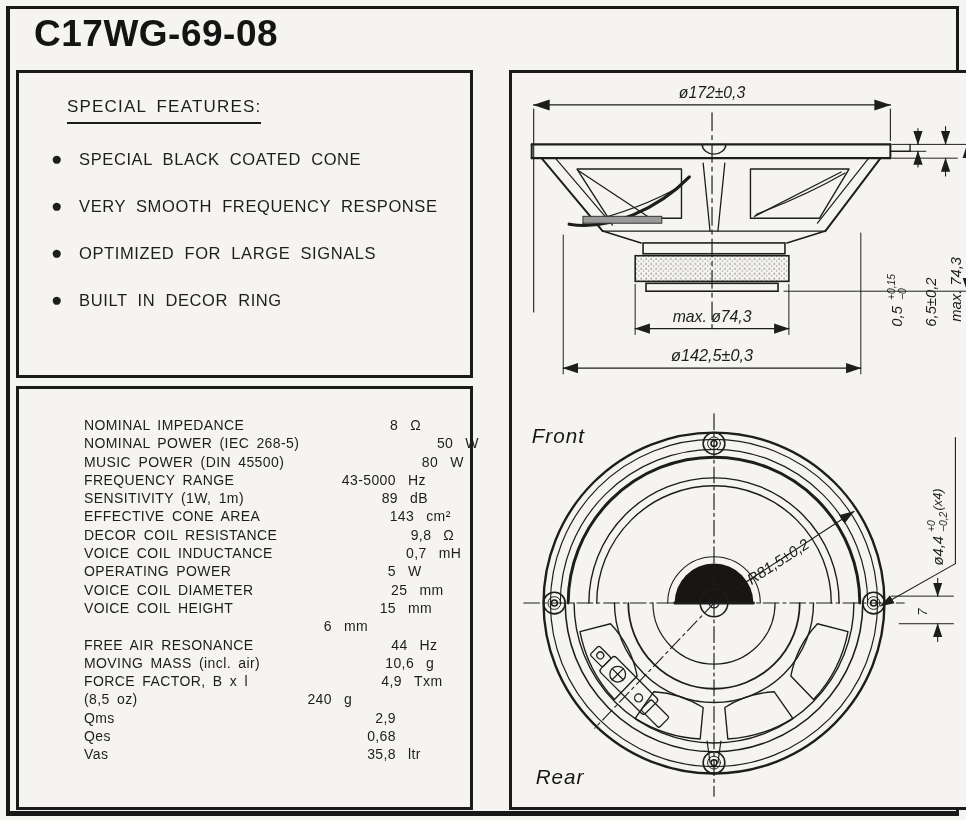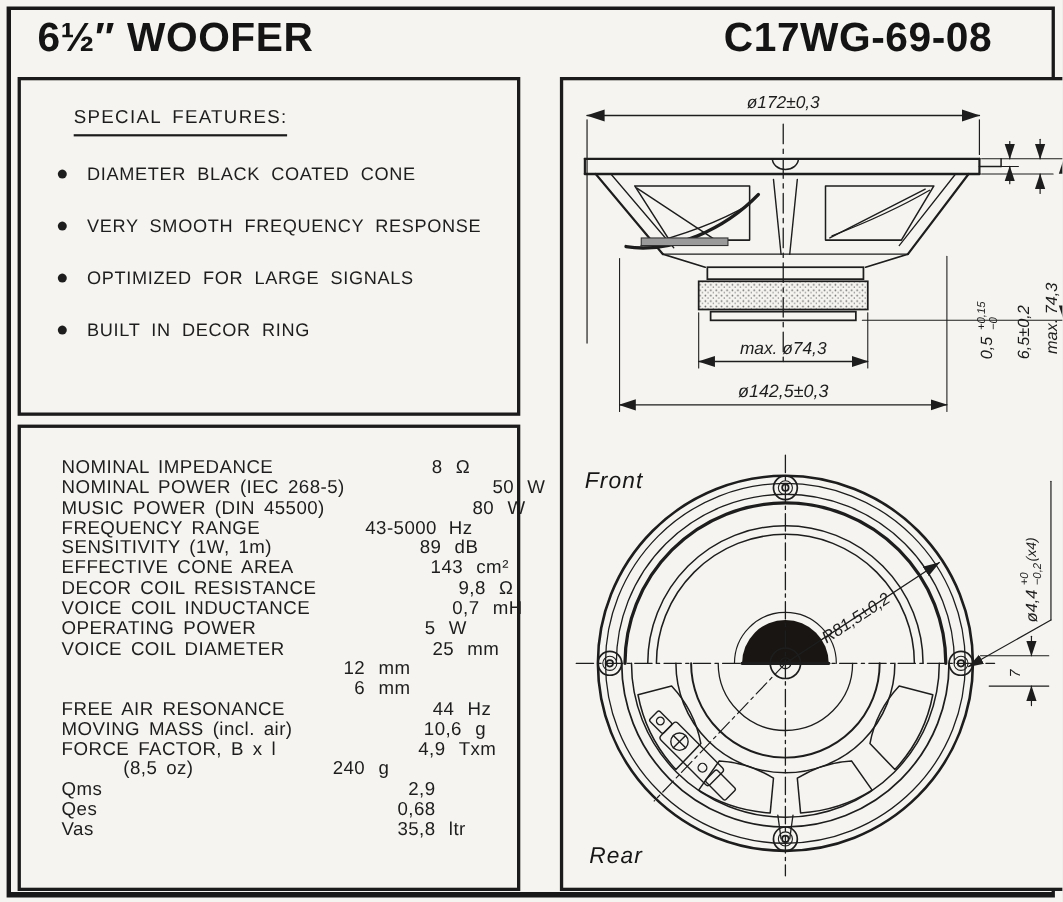--- a/index.html
+++ b/index.html
@@ -39,55 +39,54 @@
   .features-list{list-style:none;margin:26px 0 0 0;padding:0;}
   .features-list li{
     display:flex;align-items:baseline;margin-bottom:29px;
     font-size:16.5px;letter-spacing:0.6px;word-spacing:5px;line-height:18px;
   }
   .features-list .bullet{font-size:19px;margin-right:16px;margin-left:-14px;line-height:14px;}
   .specs-box{left:16px;top:386px;width:457px;height:424px;padding:27px 16px 0 37px;}
   .spec-row{
     display:grid;grid-template-columns:1fr 90px 64px 58px;
     align-items:baseline;line-height:18.3px;
-    font-size:17px;letter-spacing:0.4px;word-spacing:3px;
+    font-size:14px;letter-spacing:0.4px;word-spacing:3px;margin-left:28px;
   }
   .spec-row .col-label{white-space:nowrap;}
-  .spec-row .col-note{text-align:center;padding-right:10px;white-space:nowrap;}
+  .spec-row .col-note{text-align:left;padding-right:10px;white-space:nowrap;}
   .spec-row .col-value{text-align:right;white-space:nowrap;}
   .spec-row .col-unit{padding-left:12px;white-space:nowrap;}
   .drawings-box{left:509px;top:70px;width:477px;height:740px;padding:0;}
   .drawings-box svg{display:block;}
   .dimtext{
     font-family:"Liberation Sans",sans-serif;font-style:italic;
     fill:#1d1d1d;
   }
   .viewlabel{
     font-family:"Liberation Sans",sans-serif;font-style:italic;
     fill:#161616;font-size:21px;letter-spacing:1px;
   }
 </style>
 </head>
 <body>
 
 <div class="page">
   <div class="frame"></div>
 
   <div class="titlebar">
-    <div class="title">6½″ WOOFER</div>
     <div class="title">C17WG-69-08</div>
   </div>
 
   <div class="box features-box">
     <span class="features-heading">SPECIAL FEATURES:</span>
     <ul class="features-list">
 
     <li>
           <span class="bullet">●</span>
-          <span>DIAMETER BLACK COATED CONE</span>
+          <span>SPECIAL BLACK COATED CONE</span>
         </li>
         <li>
           <span class="bullet">●</span>
           <span>VERY SMOOTH FREQUENCY RESPONSE</span>
         </li>
         <li>
           <span class="bullet">●</span>
           <span>OPTIMIZED FOR LARGE SIGNALS</span>
         </li>
         <li>
@@ -154,22 +153,23 @@
           <span class="col-value">5</span>
           <span class="col-unit">W</span>
         </div>
         <div class="spec-row">
           <span class="col-label">VOICE COIL DIAMETER</span>
           <span class="col-note"></span>
           <span class="col-value">25</span>
           <span class="col-unit">mm</span>
         </div>
         <div class="spec-row">
-          <span class="col-note"></span>
-          <span class="col-value">12</span>
+          <span class="col-label">VOICE COIL HEIGHT</span>
+          <span class="col-note"></span>
+          <span class="col-value">15</span>
           <span class="col-unit">mm</span>
         </div>
         <div class="spec-row">
           <span class="col-note"></span>
           <span class="col-value">6</span>
           <span class="col-unit">mm</span>
         </div>
         <div class="spec-row">
           <span class="col-label">FREE AIR RESONANCE</span>
           <span class="col-note"></span>

